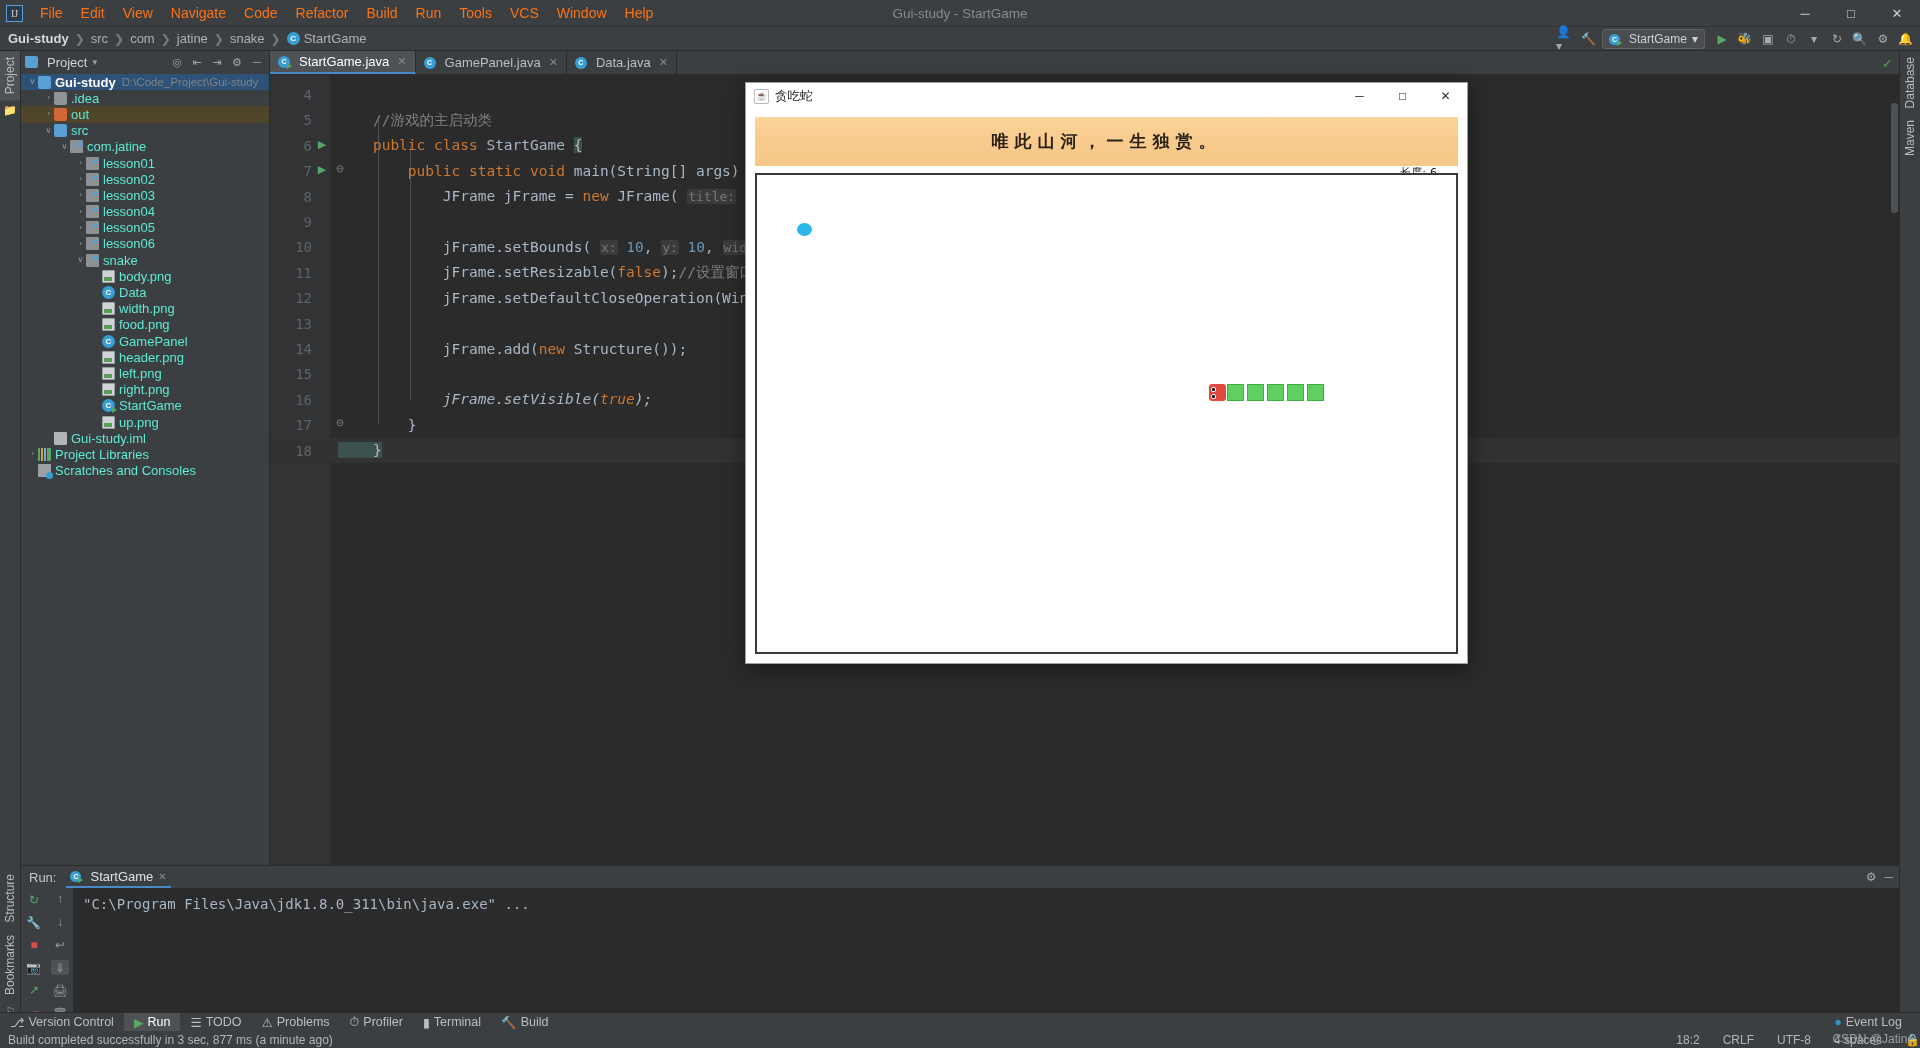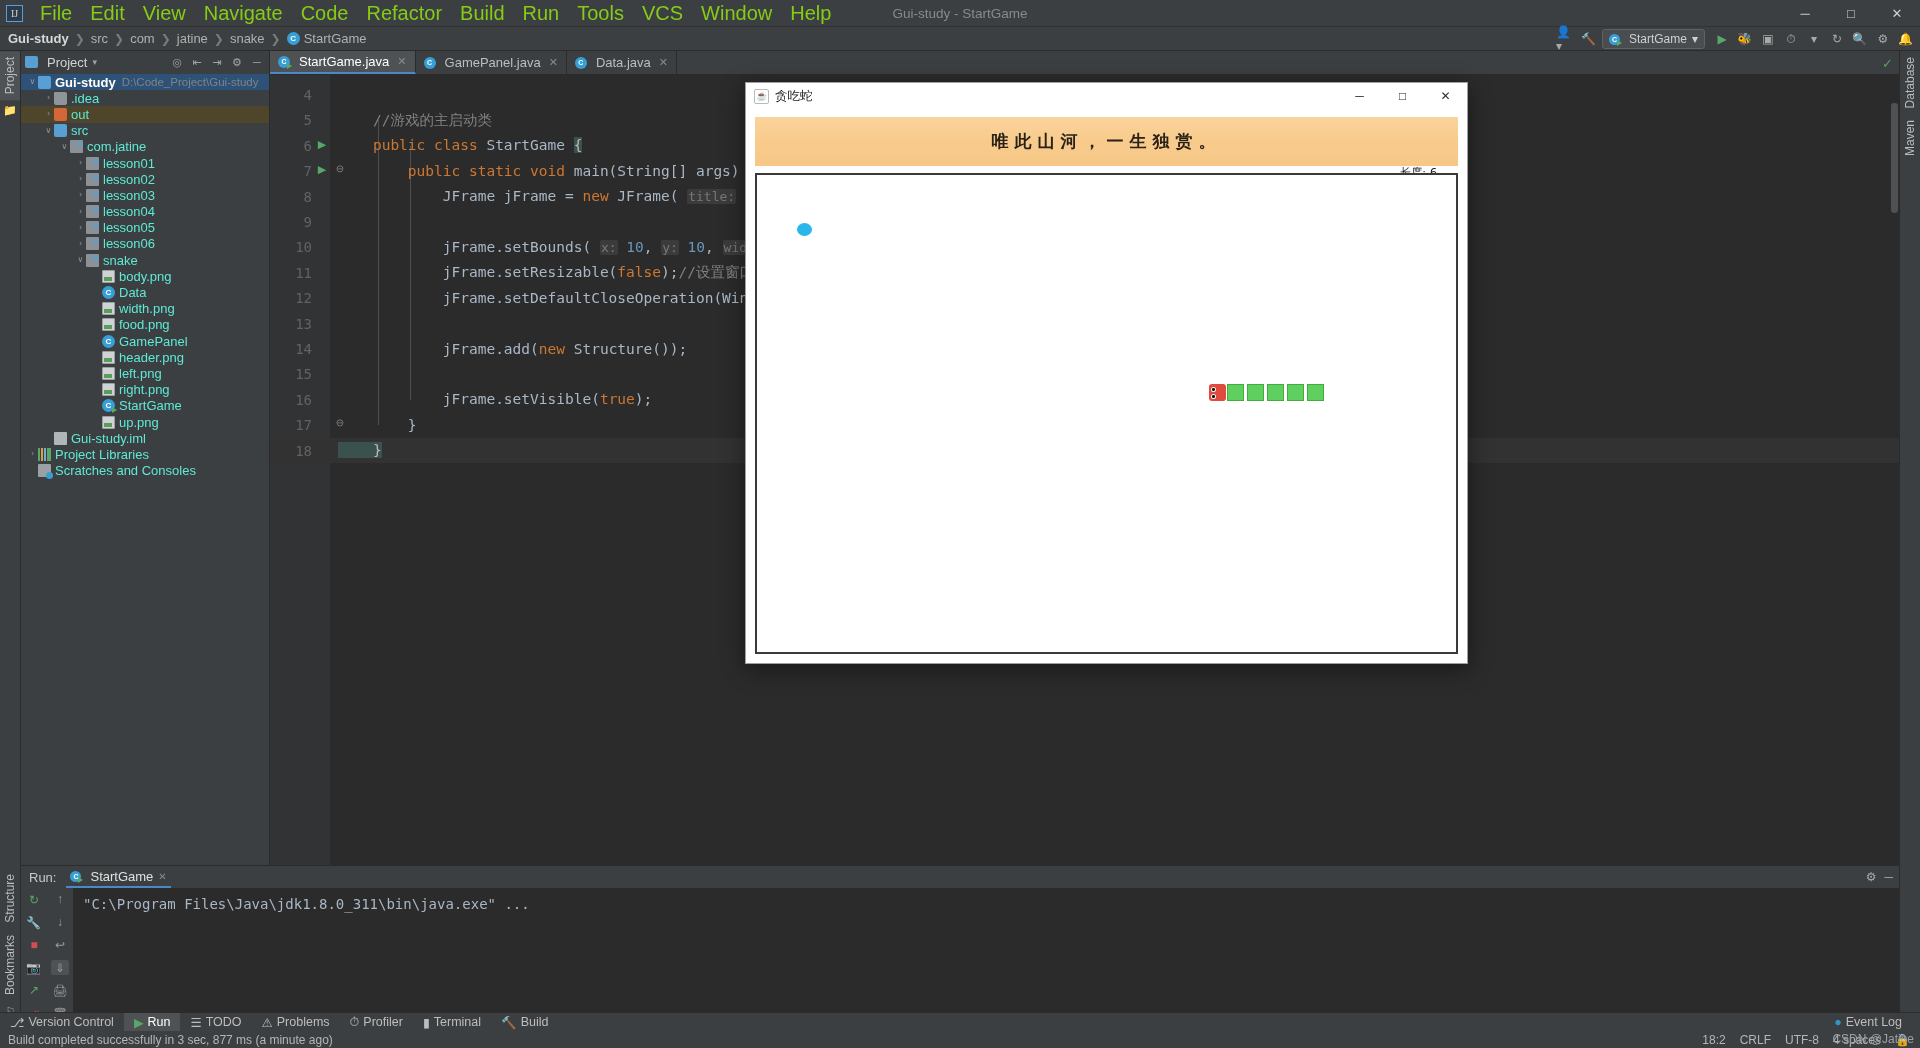--- a/index.html
+++ b/index.html
@@ -16,21 +16,21 @@
   
   .menubar {
     height:27px; background:#3c3f41; display:flex; align-items:center;
     padding-left:6px; position:relative; border-bottom:1px solid #323232;
   }
   .ij-logo {
     width:17px;height:17px;border:1px solid #5b9dd9;background:#2d3a4a;
     display:flex;align-items:center;justify-content:center;
     font-size:10px;color:#d6d6d6;font-family:"Liberation Serif",serif;margin-right:8px;
   }
-  .menu-item { padding:2px 9px; font-size:20px; color:#84cc16; cursor:default; }
+  .menu-item { padding:2px 9px; font-size:14px; color:#f97316; cursor:default; }
   .win-title { position:absolute; left:50%; transform:translateX(-50%); color:#8a8a8a; font-size:13.5px; }
   .win-ctrls { position:absolute; right:0; top:0; height:27px; display:flex; }
   .win-btn { width:46px;height:27px;display:flex;align-items:center;justify-content:center;color:#cfcfcf;font-size:13px; }
 
   
   .navbar {
     height:24px; background:#3c3f41; display:flex; align-items:center;
     padding-left:8px; position:relative; border-bottom:1px solid #2b2b2b;
   }
   .crumb { font-size:13px; color:#b0b0b0; display:flex; align-items:center; }
@@ -153,21 +153,21 @@
     position:absolute; left:0; right:0; bottom:17px; height:19px; background:#3c3f41;
     display:flex; align-items:center; gap:0; border-top:1px solid #2b2b2b;
   }
   .twb { display:flex; align-items:center; gap:4px; padding:0 10px; font-size:12.5px; color:#bdbdbd; height:19px; cursor:default; }
   .twb.sel { background:#4e5254; color:#ffffff; }
   .twb-right { margin-left:auto; display:flex; align-items:center; gap:10px; padding-right:8px; }
   .statusbar {
     position:absolute; left:0; right:0; bottom:0; height:17px; background:#3c3f41;
     display:flex; align-items:center; font-size:12px; color:#b5b5b5; padding-left:8px;
   }
-  .sb-right { margin-left:auto; display:flex; align-items:center; gap:14px; padding-right:10px; }
+  .sb-right { margin-left:auto; display:flex; align-items:center; gap:23px; }
 
   
   .gamewin {
     position:absolute; left:745px; top:82px; width:723px; height:582px;
     background:#f4f4f4; border:1px solid #a0a0a0;
     box-shadow:0 5px 22px rgba(0,0,0,.45);
   }
   .gw-title {
     height:27px; background:#ffffff; display:flex; align-items:center; padding-left:8px; gap:6px;
     border-bottom:1px solid #ffffff;
@@ -503,21 +503,21 @@
           <div class="cl" style="position: absolute; top: 184.8px; left: 60px; right: 0px;"><span class="code-txt"><span class="pl">            jFrame.setResizable(</span><span class="k">false</span><span class="pl">);</span><span class="cm">//设置窗口大</span></span></div>
           <div class="gnum" style="top: 215.2px;">12</div>
           <div class="cl" style="position: absolute; top: 210.2px; left: 60px; right: 0px;"><span class="code-txt"><span class="pl">            jFrame.setDefaultCloseOperation(Windo</span></span></div>
           <div class="gnum" style="top: 240.6px;">13</div>
           <div class="cl" style="position: absolute; top: 235.6px; left: 60px; right: 0px;"><span class="code-txt"></span></div>
           <div class="gnum" style="top: 266px;">14</div>
           <div class="cl" style="position: absolute; top: 261px; left: 60px; right: 0px;"><span class="code-txt"><span class="pl">            jFrame.add(</span><span class="k">new </span><span class="pl">Structure());</span></span></div>
           <div class="gnum" style="top: 291.4px;">15</div>
           <div class="cl" style="position: absolute; top: 286.4px; left: 60px; right: 0px;"><span class="code-txt"></span></div>
           <div class="gnum" style="top: 316.8px;">16</div>
-          <div class="cl" style="position: absolute; top: 311.8px; left: 60px; right: 0px;"><span class="code-txt"><span class="pl">            jFrame.setVisible(</span><span class="k">true</span><span class="pl">);</span></span></div>
+          <div class="cl" style="position: absolute; top: 311.8px; left: 60px; right: 0px; font-style: italic;"><span class="code-txt"><span class="pl">            jFrame.setVisible(</span><span class="k">true</span><span class="pl">);</span></span></div>
           <div class="gnum" style="top: 342.2px;">17</div>
           <div class="fold" style="top: 342.2px;">⊖</div>
           <div class="cl" style="position: absolute; top: 337.2px; left: 60px; right: 0px;"><span class="code-txt"><span class="pl">        }</span></span></div>
           <div class="curline" style="top: 362.6px;"></div>
           <div class="gnum" style="top: 367.6px;">18</div>
           <div class="cl" style="position: absolute; top: 362.6px; left: 60px; right: 0px;"><span class="code-txt"><span class="brace-hl">    }</span></span></div>
         </div>
       <div class="scroll-v">
           <div class="scroll-thumb"></div>
         </div>

